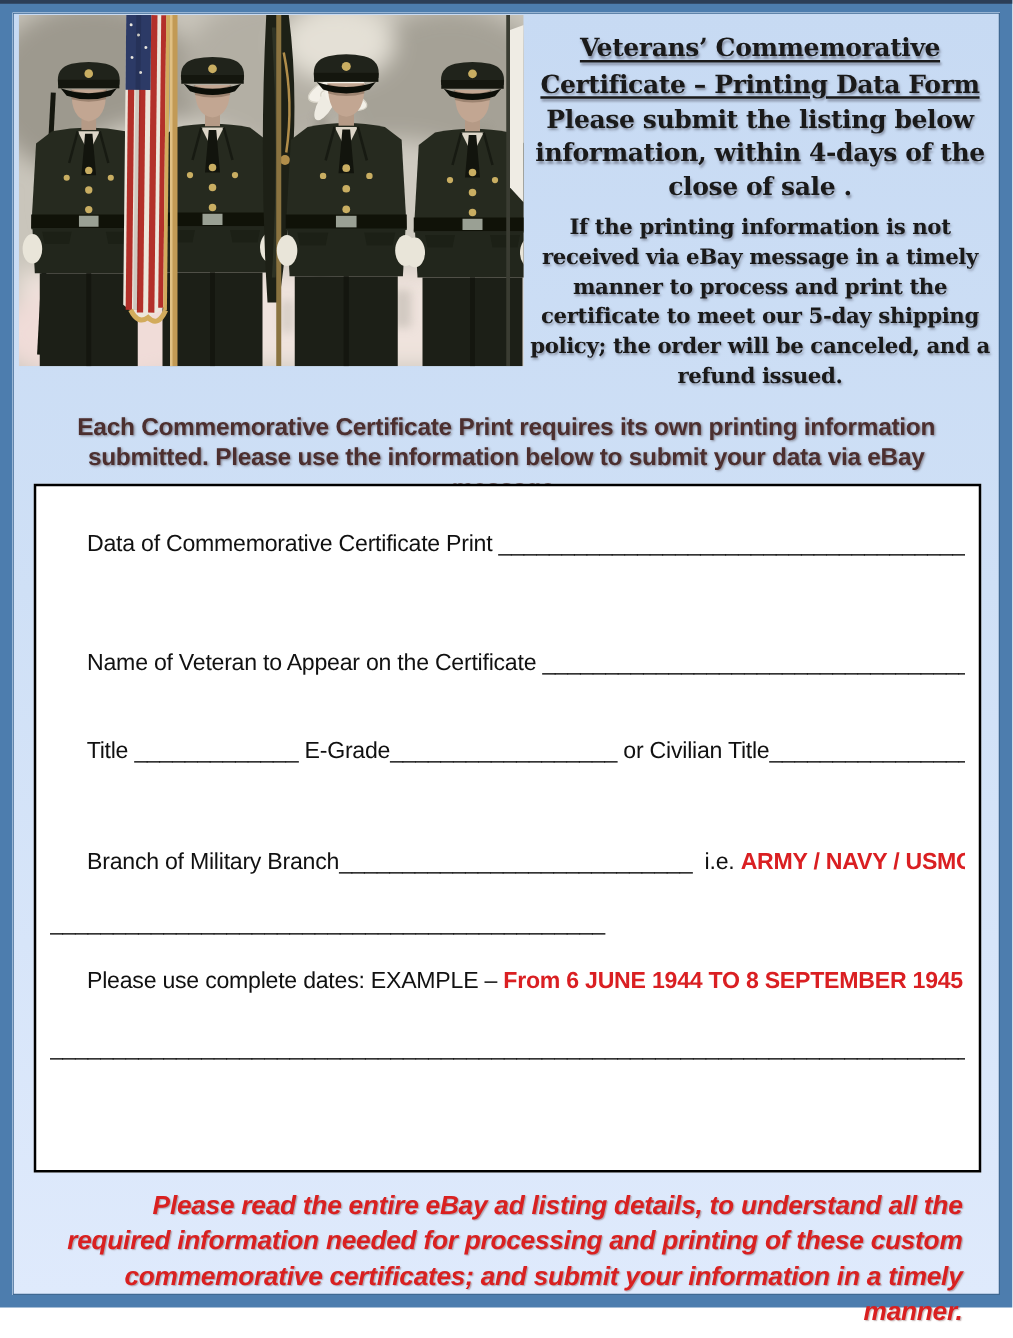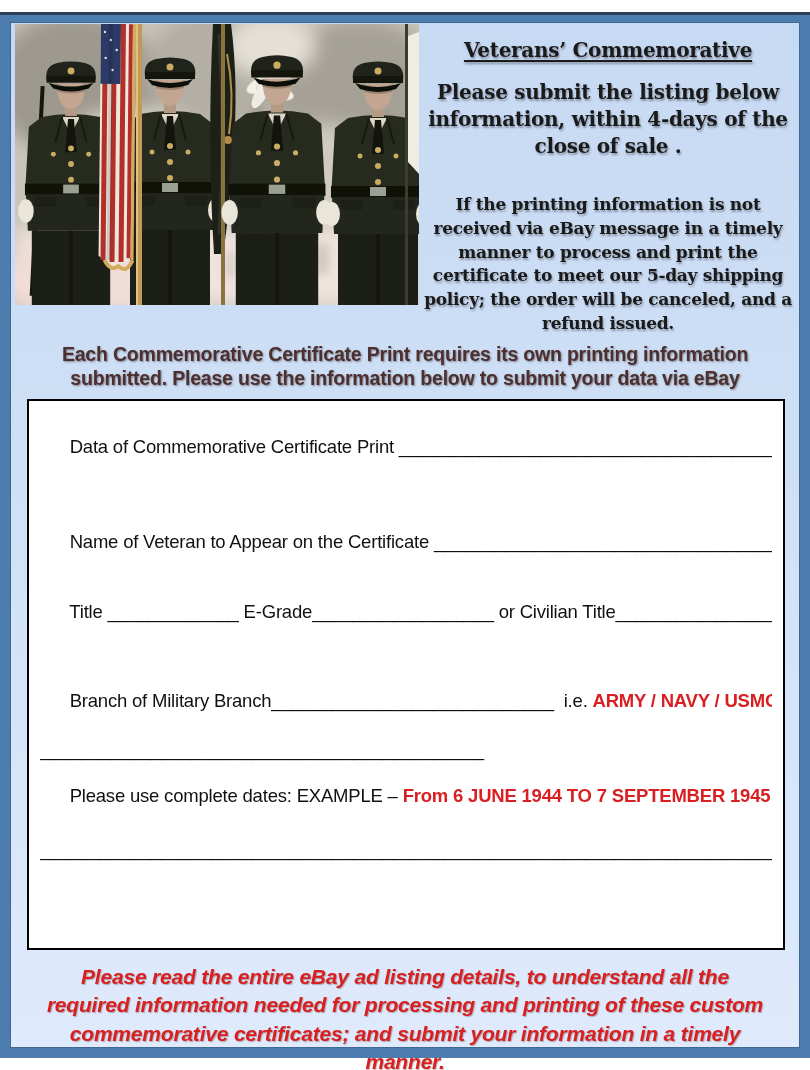--- a/index.html
+++ b/index.html
@@ -1,44 +1,44 @@
 <!DOCTYPE html>
 <html><head>
 <meta charset="utf-8">
 <style>
   html,body{margin:0;padding:0;background:#ffffff;}
   body{width:810px;height:1070px;position:relative;font-family:"Liberation Sans",sans-serif;}
-  .frame{position:absolute;left:0;top:12px;width:790px;height:1026px;border:10px solid #4d7dae;
+  .frame{position:absolute;left:0;top:0;width:790px;height:1026px;border:10px solid #4d7dae;
          background:linear-gradient(180deg,#c7daf3 0%,#cfe0f6 45%,#dfeafc 100%);}
   .topline{position:absolute;left:-10px;top:-10px;width:810px;height:3px;background:#2c3e57;}
   .inneredge{position:absolute;inset:0;box-shadow:inset 0 0 0 1px #3f6892;pointer-events:none;}
 
   .photo{position:absolute;left:5px;top:2px;width:404px;height:281px;overflow:hidden;}
 
   .rightcol{position:absolute;left:414px;top:14px;width:368px;text-align:center;
             font-family:"DejaVu Serif","Liberation Serif",serif;color:#1a1a1a;}
   .title{font-size:20px;font-weight:bold;letter-spacing:-0.3px;line-height:1.45;
          text-shadow:1px 2px 2px rgba(60,60,75,.5);}
   .title span{text-decoration:underline;text-decoration-thickness:2px;text-underline-offset:3px;}
-  .para1{margin-top:14px;font-size:20px;font-weight:bold;line-height:1.35;letter-spacing:-0.3px;
+  .para1{font-size:20px;font-weight:bold;line-height:1.35;letter-spacing:-0.3px;
          text-shadow:1px 2px 2px rgba(60,60,75,.45);}
-  .para2{margin-top:33px;font-size:17px;font-weight:bold;line-height:1.4;letter-spacing:-0.3px;
+  .para2{margin-top:8px;font-size:17px;font-weight:bold;line-height:1.4;letter-spacing:-0.3px;
          text-shadow:1px 2px 2px rgba(60,60,75,.45);}
 
   .notice{position:absolute;left:25px;top:320px;width:740px;text-align:center;
           font-size:19.5px;font-weight:bold;color:#4c2f2f;line-height:1.25;
           text-shadow:1px 1px 2px rgba(40,20,20,.45);letter-spacing:-0.2px;}
 
   .fbox{position:absolute;left:17px;top:377px;width:758px;height:551px;background:#ffffff;
         border:2px solid #000;box-sizing:border-box;padding:8px 11px 0 11px;overflow:hidden;
         color:#111;font-size:18.5px;}
   .fline{white-space:pre;overflow:hidden;line-height:23px;letter-spacing:-0.2px;}
   .red{color:#da1f22;font-weight:bold;}
 
-  .footer{position:absolute;left:30px;top:941px;width:730px;text-align:center;
+  .footer{position:absolute;left:30px;top:941px;width:730px;text-align:right;
           font-size:21px;font-weight:bold;font-style:italic;color:#d92020;line-height:1.35;
           letter-spacing:-0.2px;text-shadow:1px 1px 1px rgba(90,40,40,.35);}
 
   .mt26{margin-top:26px;} .mt20{margin-top:20px;} .mt8{margin-top:8px;} .mt3{margin-top:3px;} .mt1{margin-top:1px;}
 </style>
 </head>
 <body>
 
 <div class="frame">
   <div class="topline"></div>
@@ -152,20 +152,21 @@
       <g>
         <rect x="390" y="0" width="3" height="281" fill="#3a3c32"></rect>
         <path d="M393,12 L404,8 L404,150 L393,138 Z" fill="#efece4"></path>
       </g>
     </svg>
   </div>
 
   <div class="rightcol">
     <div class="title">
       <span>Veterans’ Commemorative</span><br>
+      <span>Certificate – Printing Data Form</span>
     </div>
     <div class="para1">Please submit the listing below information, within 4-days of the close of sale .</div>
     <div class="para2">If the printing information is not received via eBay message in a timely manner to process and print the certificate to meet our 5-day shipping policy; the order will be canceled, and a refund issued.</div>
   </div>
 
   <div class="notice">Each Commemorative Certificate Print requires its own printing information submitted. Please use the information below to submit your data via eBay message.</div>
 
   <div class="fbox">
     <div class="fline mt3">
       <span>Data of Commemorative Certificate Print </span><span>__________________________________________</span>
@@ -174,20 +175,20 @@
       <span>Name of Veteran to Appear on the Certificate </span><span>_______________________________________</span>
     </div>
     <div class="fline mt1">
       <span>Title </span><span>_____________</span><span> E-Grade</span><span>__________________</span><span> or Civilian Title</span><span>_____________________</span>
     </div>
     <div class="fline mt20">
       <span>Branch of Military Branch</span><span>____________________________</span><span>  i.e. </span><span class="red">ARMY / NAVY / USMC etc.</span>
     </div>
     <div class="fline mt3">____________________________________________</div>
     <div class="fline">
-      <span>Please use complete dates: EXAMPLE – </span><span class="red">From 6 JUNE 1944 TO 7 SEPTEMBER 1945</span>
+      <span>Please use complete dates: EXAMPLE – </span><span class="red">From 6 JUNE 1944 TO 8 SEPTEMBER 1945</span>
     </div>
     <div class="fline mt8">_______________________________________________________________________________</div>
 
   </div>
 
   <div class="footer">Please read the entire eBay ad listing details, to understand all the required information needed for processing and printing of these custom commemorative certificates; and submit your information in a timely manner.</div>
 </div>
 
 </body></html>

